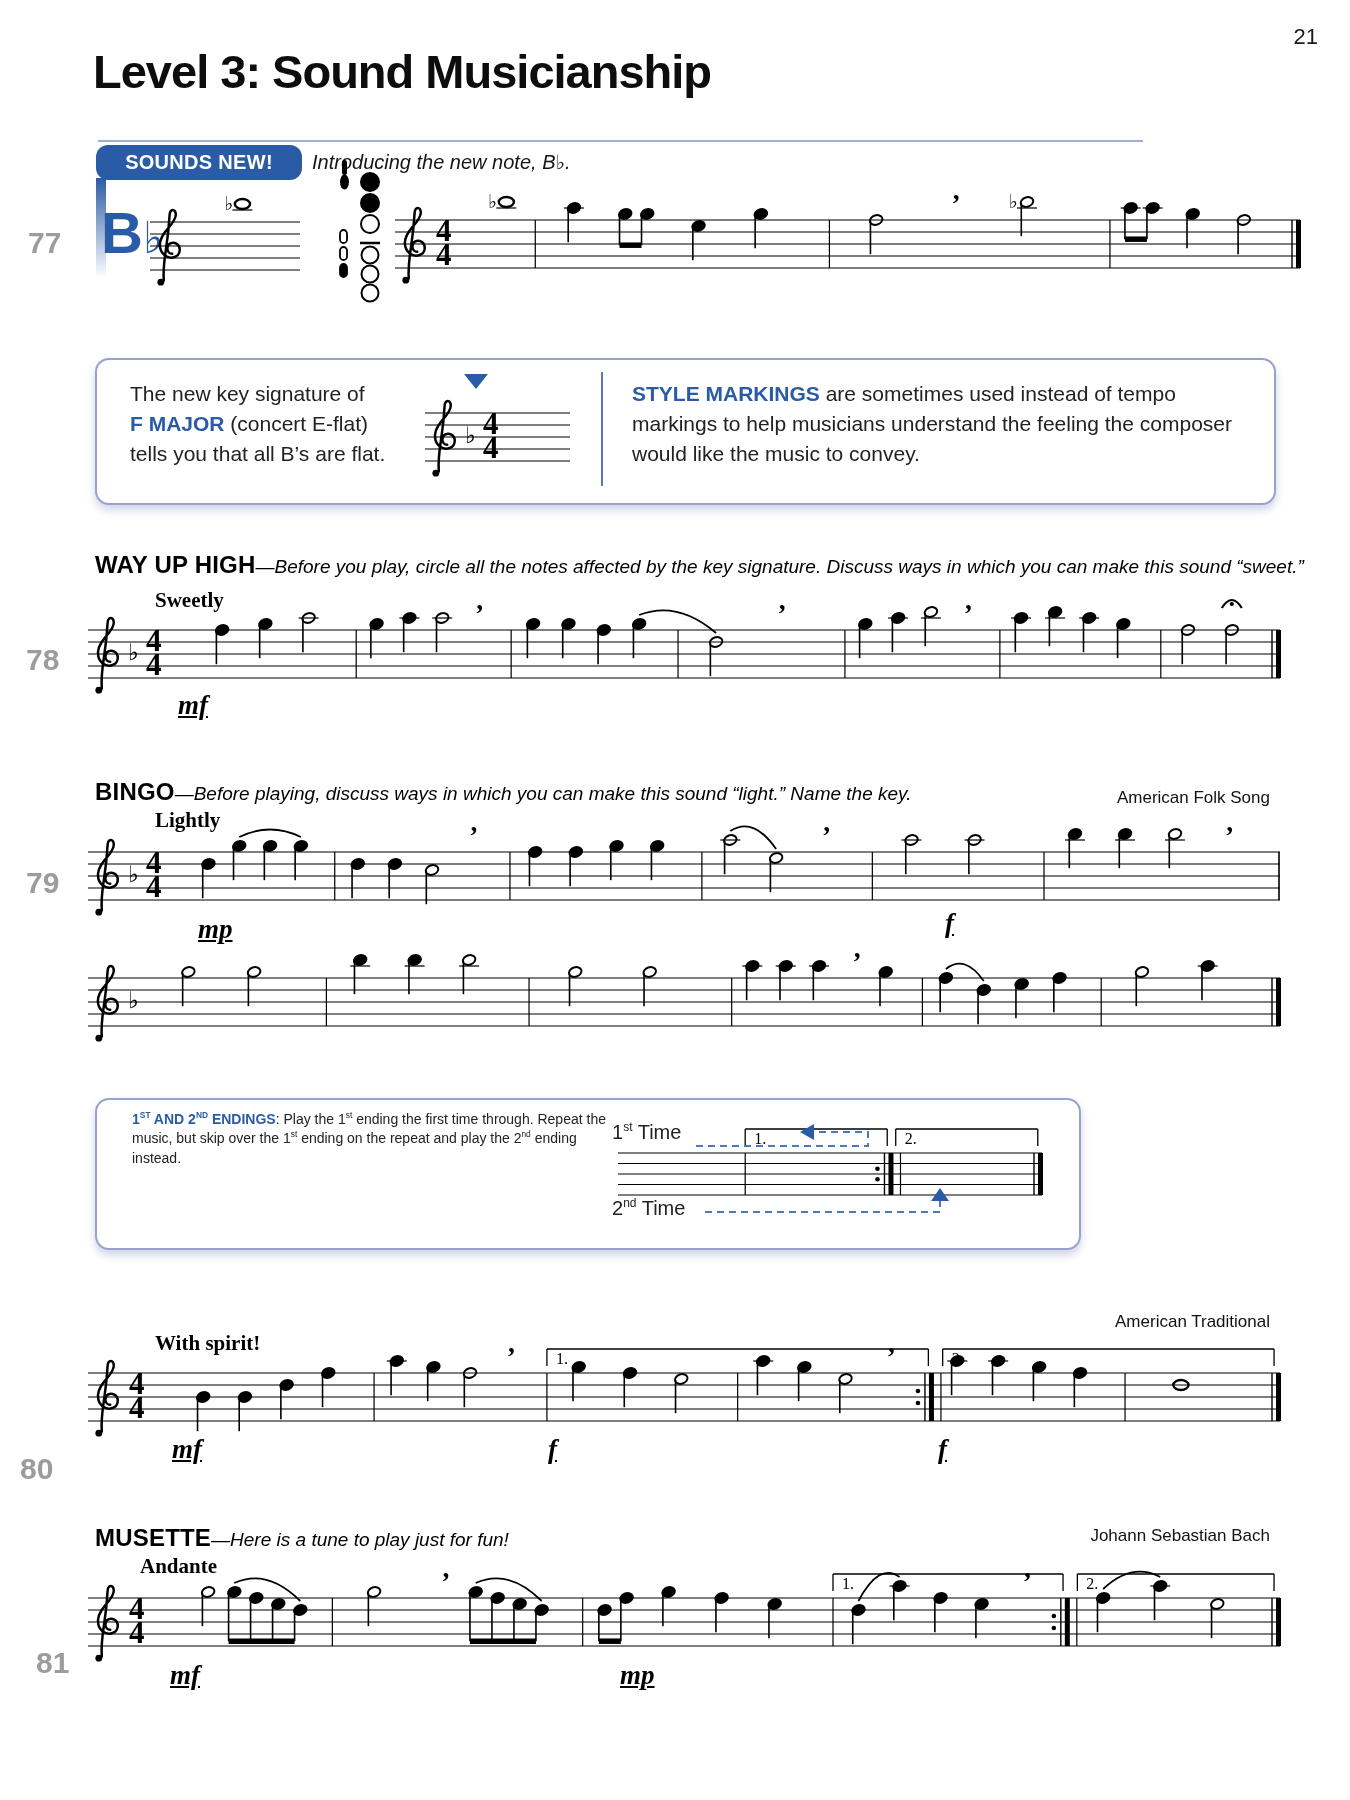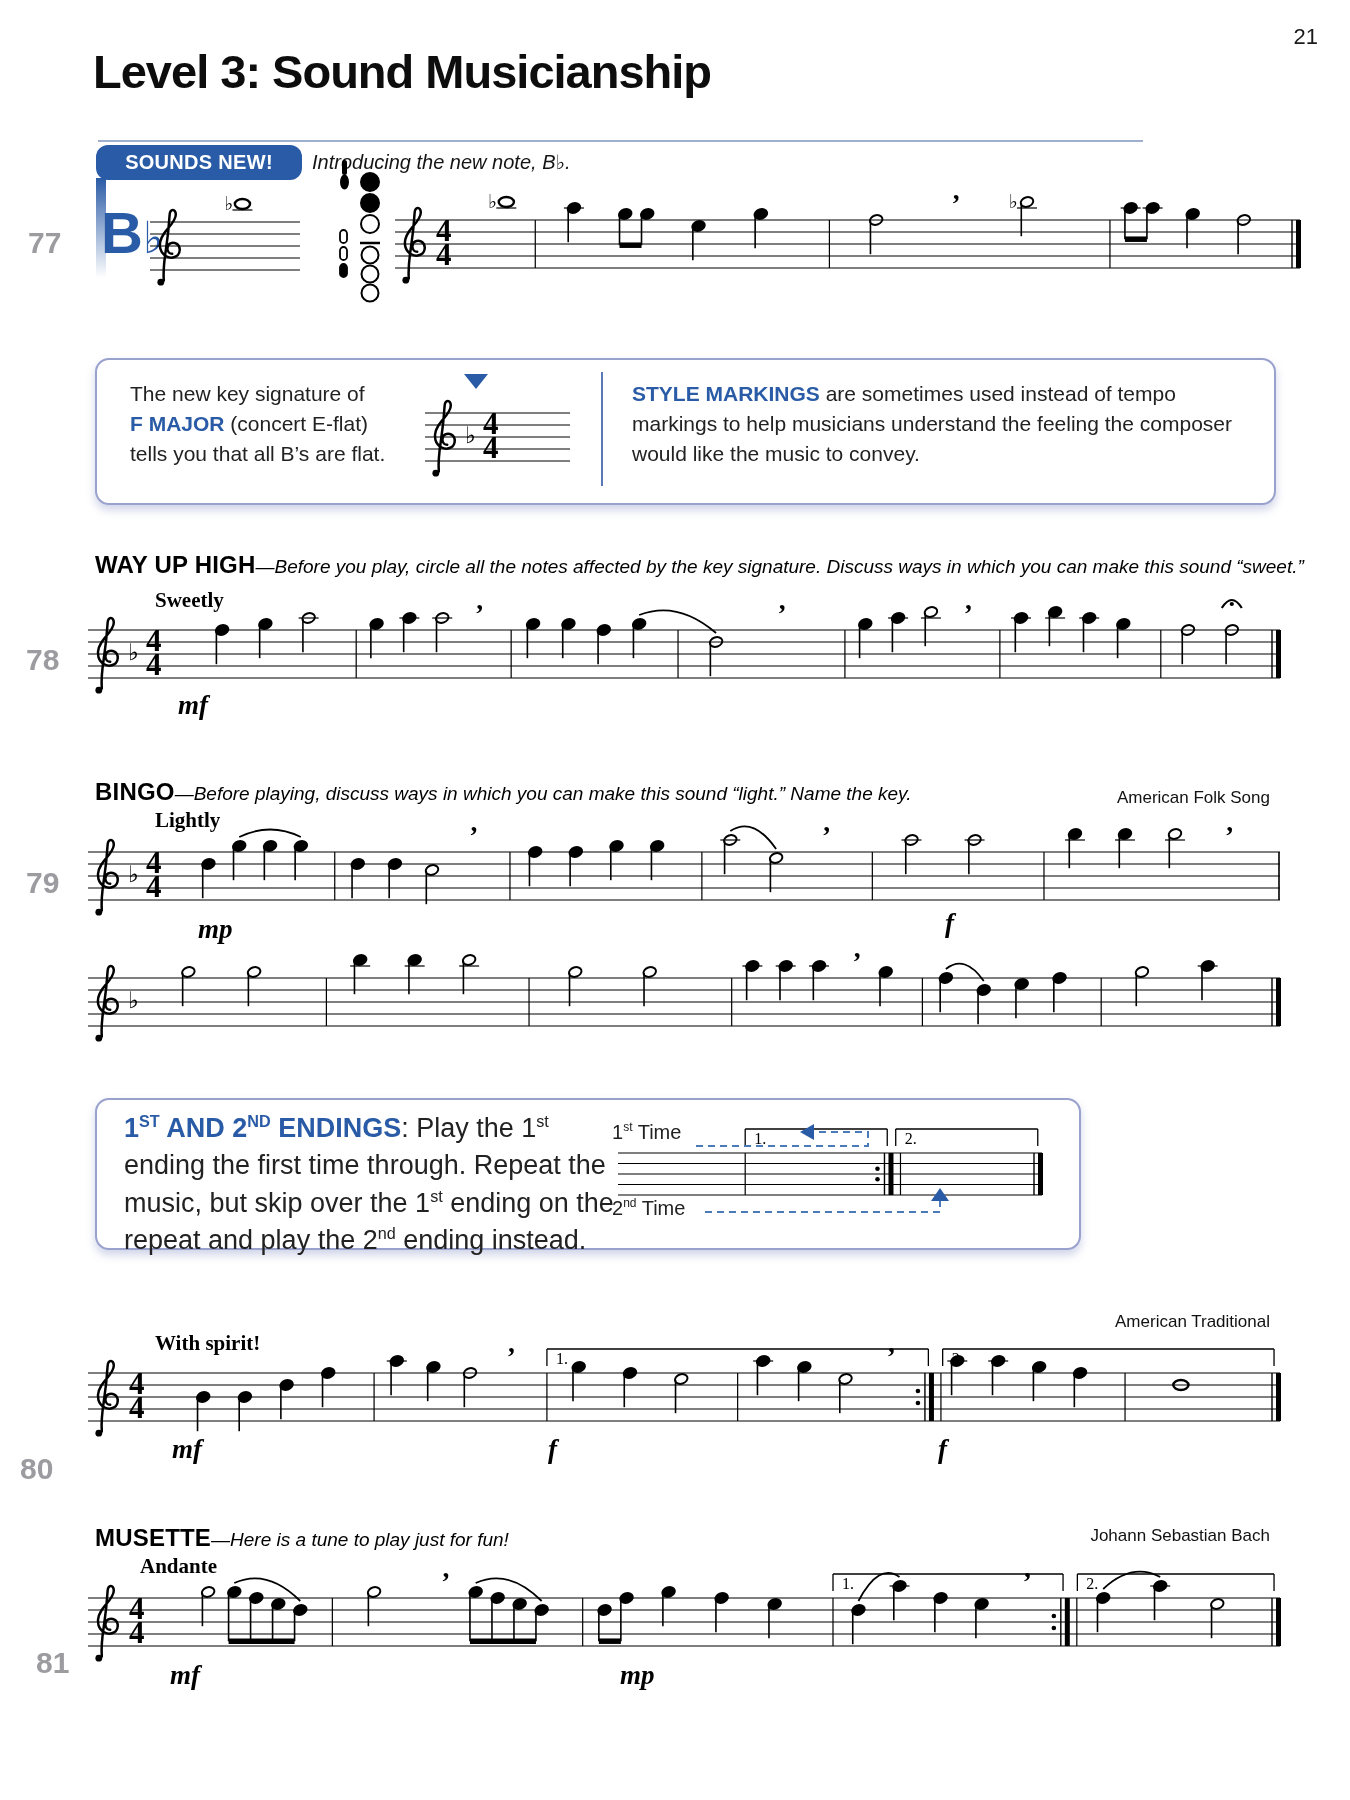--- a/index.html
+++ b/index.html
@@ -22,25 +22,25 @@
   .ib-left{position:absolute;left:130px;top:379px;width:320px;font-size:21px;line-height:1.42;color:#222;}
   .ib-right{position:absolute;left:632px;top:379px;width:618px;font-size:21px;line-height:1.42;color:#222;}
   .term{color:#2a5ba6;font-weight:bold;}
   .ib-divider{position:absolute;left:601px;top:372px;width:2px;height:114px;background:#5b79b8;}
   .blue-tri{position:absolute;left:464px;top:374px;width:0;height:0;border-left:12px solid transparent;
             border-right:12px solid transparent;border-top:15px solid #2a5ba6;}
   .exhead{position:absolute;font-size:20px;white-space:nowrap;color:#000;}
   .exhead b{font-size:24px;letter-spacing:.2px;}
   .exhead .desc{font-style:italic;font-size:19px;}
   .tempo{position:absolute;font-family:"Liberation Serif",serif;font-weight:bold;font-size:21px;color:#000;}
-  .dyn{position:absolute;font-family:"Liberation Serif",serif;font-weight:bold;font-style:italic;font-size:27px;color:#000;}
+  .dyn{position:absolute;font-family:"Liberation Serif",serif;font-weight:bold;font-style:italic;font-size:27px;color:#000;text-decoration:underline;}
   .attr{position:absolute;right:80px;font-size:17px;color:#111;}
   .endbox{position:absolute;left:95px;top:1098px;width:982px;height:148px;background:#fff;
           border:2.5px solid #99a1cd;border-radius:14px;box-shadow:0 5px 9px rgba(150,160,205,.45);}
-  .endtext{position:absolute;left:124px;top:1110px;width:492px;font-size:27px;line-height:1.38;color:#222;}
+  .endtext{position:absolute;left:132px;top:1110px;width:492px;font-size:14px;line-height:1.38;color:#222;}
   .timelabel{position:absolute;font-size:20px;color:#222;}
   sup{font-size:60%;}
   svg{position:absolute;overflow:visible;}
 </style>
 </head>
 <body>
 
 <div class="page">
 
   <div class="page-num">21</div>

